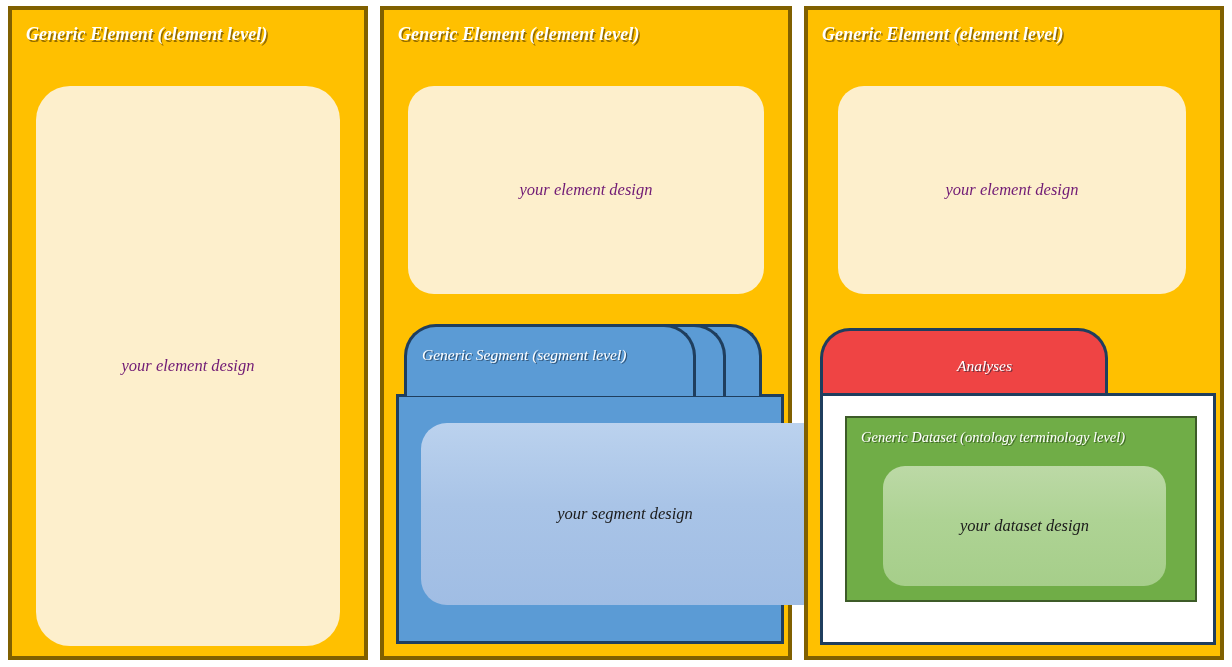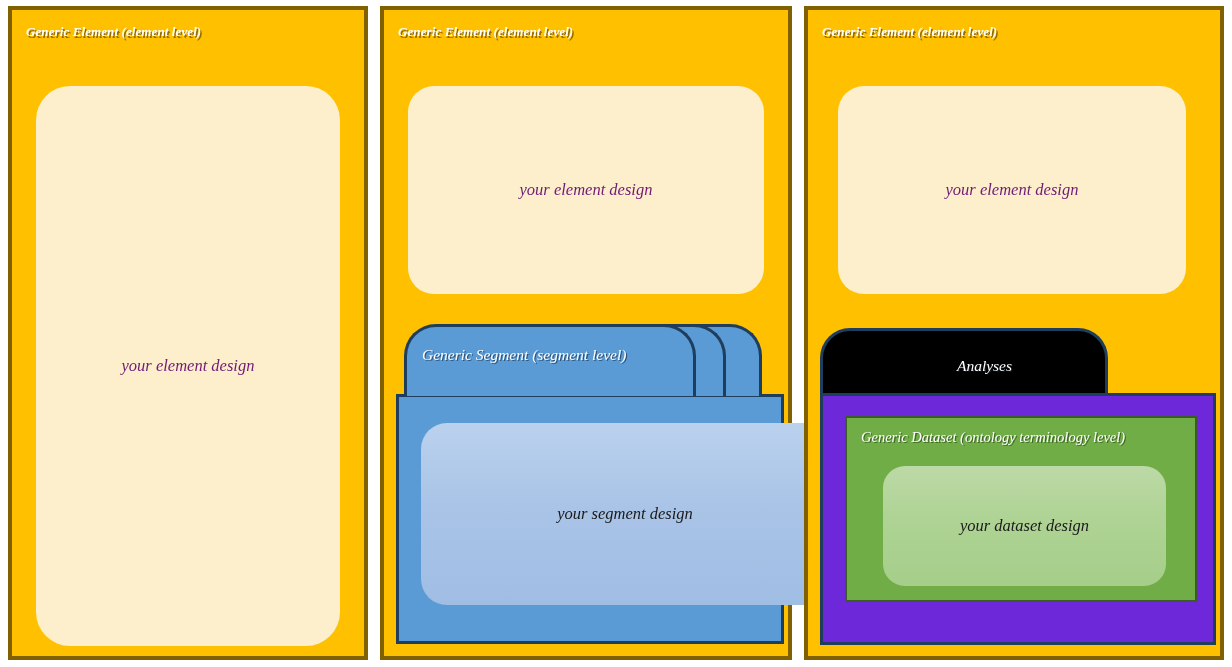--- a/index.html
+++ b/index.html
@@ -31,21 +31,21 @@
   }
   #panel-1 { left: 8px;   width: 360px; }
   #panel-2 { left: 380px; width: 412px; }
   #panel-3 { left: 804px; width: 420px; }
 
   .panel-title {
     position: absolute;
     top: 14px;
     left: 14px;
     right: 10px;
-    font-size: 13px;
+    font-size: 18px;
     font-weight: bold;
     font-style: italic;
     color: #ffffff;
     text-shadow: 1.5px 1.5px 0.5px rgba(60,40,0,0.55);
     white-space: nowrap;
     letter-spacing: 0.1px;
   }
 
   
   .element-design {
@@ -134,21 +134,21 @@
     color: #1a1a1a;
   }
 
   
   .analyses-tab {
     position: absolute;
     left: 12px;
     top: 318px;
     width: 288px;
     height: 70px;
-    background: #000000;
+    background: #ef4444;
     border: 3px solid #1F3E5E;
     border-bottom: none;
     border-radius: 30px 30px 0 0;
     box-sizing: border-box;
     display: flex;
     align-items: center;
     justify-content: center;
     padding-left: 41px;
   }
   .analyses-label {
@@ -161,21 +161,21 @@
     top: 1px;
   }
 
   
   .analyses-body {
     position: absolute;
     left: 12px;
     top: 383px;
     width: 396px;
     height: 252px;
-    background: #6d28d9;
+    background: #ffffff;
     border: 3px solid #1F3E5E;
     box-sizing: border-box;
   }
 
   
   .dataset-box {
     position: absolute;
     left: 22px;
     top: 20px;
     width: 352px;

